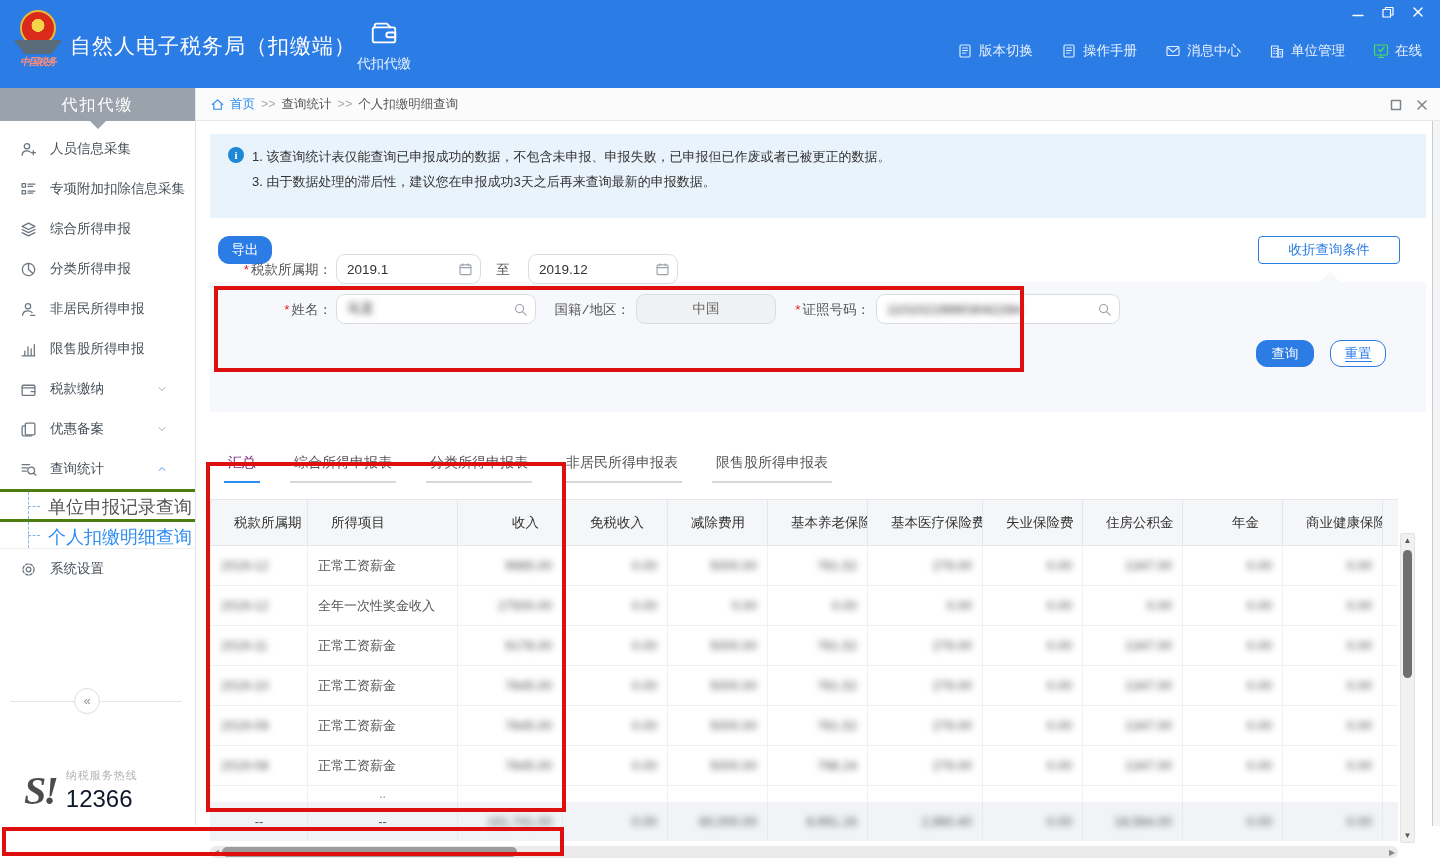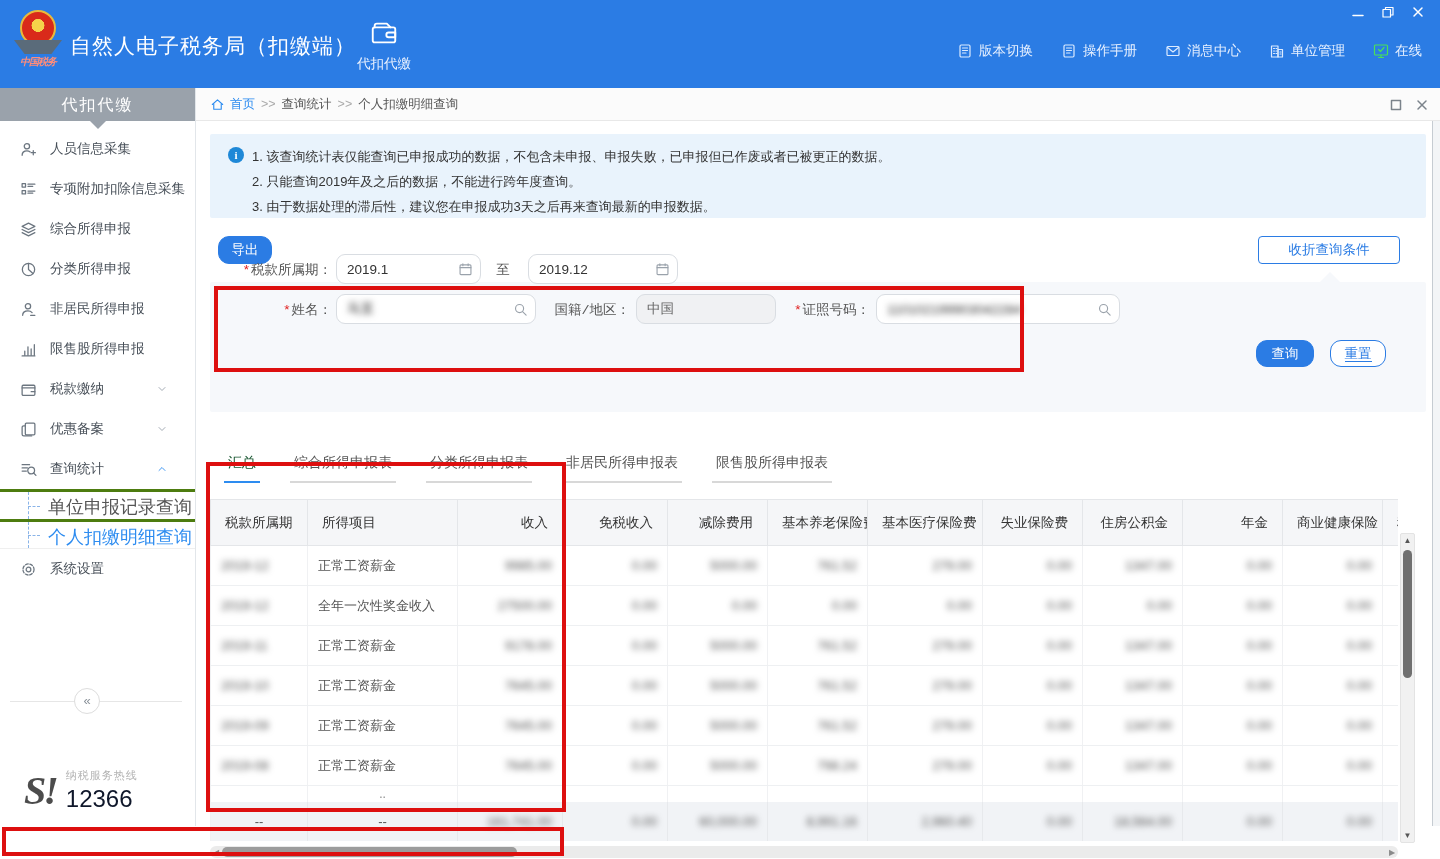--- a/index.html
+++ b/index.html
@@ -74,35 +74,35 @@
 .export-btn{position:absolute;left:22px;top:115px;width:54px;height:28px;}
 .collapse-query-btn{position:absolute;left:1062px;top:115px;width:142px;height:28px;border-radius:4px;}
 
 
 .query-panel{position:absolute;left:14px;top:161px;width:1216px;height:130px;background:#f6f8fb;border-radius:2px;}
 .panel-notch{position:absolute;left:1110px;top:-10px;border:10px solid transparent;border-bottom:10px solid #f6f8fb;border-top:none;}
 .f-label{position:absolute;font-size:13.5px;color:#555;text-align:right;}
 .req{color:#e02020;margin-right:2px;}
 .f-input{position:absolute;height:30px;background:#fff;border:1px solid #d9dde2;border-radius:9px;display:flex;align-items:center;padding:0 28px 0 10px;font-size:13.5px;color:#333;cursor:text;}
 .f-input .ic{position:absolute;right:7px;width:15px;height:15px;color:#9aa2ab;}
-.f-input.disabled{background:#f0f1f3;color:#666;}
+.f-input.disabled{background:#f0f1f3;color:#666;justify-content:center;}
 .blur{filter:blur(3px);user-select:none;}
 .query-btn{position:absolute;left:1060px;top:219px;width:58px;height:27px;}
 .reset-btn{position:absolute;left:1134px;top:219px;width:56px;height:27px;}
 .reset-btn span{border-bottom:1px solid #2b7ce4;line-height:15px;}
 
 
 .tabs{position:absolute;left:28px;top:333px;display:flex;gap:30px;}
 .tab{font-size:14px;color:#555;padding:0 4px 9px;border-bottom:2px solid #d8d8d8;cursor:pointer;}
-.tab.active{color:#14532d;border-bottom-color:#2d8cf0;}
+.tab.active{color:#701a75;border-bottom-color:#2d8cf0;}
 
 
 .tbl-wrap{position:absolute;left:14px;top:378px;width:1188px;height:342px;overflow:hidden;}
 table.grid{border-collapse:collapse;table-layout:fixed;width:1188px;font-size:13px;}
-.grid th{height:46px;background:#f5f6f8;color:#333;font-weight:normal;font-size:13.5px;border:1px solid #e4e6e9;border-left:none;padding:0 14px;white-space:nowrap;overflow:hidden;}
+.grid th{height:46px;background:#f5f6f8;color:#333;font-weight:normal;font-size:13.5px;border:1px solid #e4e6e9;border-left:none;padding:0 23px;white-space:nowrap;overflow:hidden;}
 .grid th:first-child{border-left:1px solid #e4e6e9;}
 .grid td{height:40px;color:#555;border-right:1px solid #f0f1f3;border-bottom:1px solid #eef0f2;padding:0 10px;white-space:nowrap;overflow:hidden;background:#fff;}
 .grid tr td:first-child{border-left:1px solid #f0f1f3;}
 .grid .al{text-align:left}.grid .ar{text-align:right}.grid .ac{text-align:center}
 .grid tr.partial td{height:16px;font-size:12px;color:#888;border-bottom:none;}
 .grid tr.total td{background:#f1f3f6;border-bottom:1px solid #e4e6e9;border-right:1px solid #e7e9ec;}
 
 
 .hscroll{position:absolute;left:14px;top:725px;width:1188px;height:12px;background:#ebebeb;border-radius:6px;display:flex;align-items:center;}
 .hscroll .arr{width:12px;font-size:8px;color:#8a8a8a;text-align:center;cursor:pointer;}
@@ -361,21 +361,20 @@
 
     <div class="content">
       <div class="vline"></div>
       <div class="vstrip"></div>
 
       <div class="notice">
         <div class="notice-row">
           <span class="info-badge">i</span>
           <div class="notice-lines">
               <div>1. 该查询统计表仅能查询已申报成功的数据，不包含未申报、申报失败，已申报但已作废或者已被更正的数据。</div>
-              <div>2. 只能查询2019年及之后的数据，不能进行跨年度查询。</div>
               <div>3. 由于数据处理的滞后性，建议您在申报成功3天之后再来查询最新的申报数据。</div>
             </div>
         </div>
       </div>
 
       <div class="btn btn-primary export-btn">导出</div>
       <div class="btn btn-ghost collapse-query-btn">收折查询条件</div>
 
       <div class="query-panel">
         <div class="panel-notch"></div>

